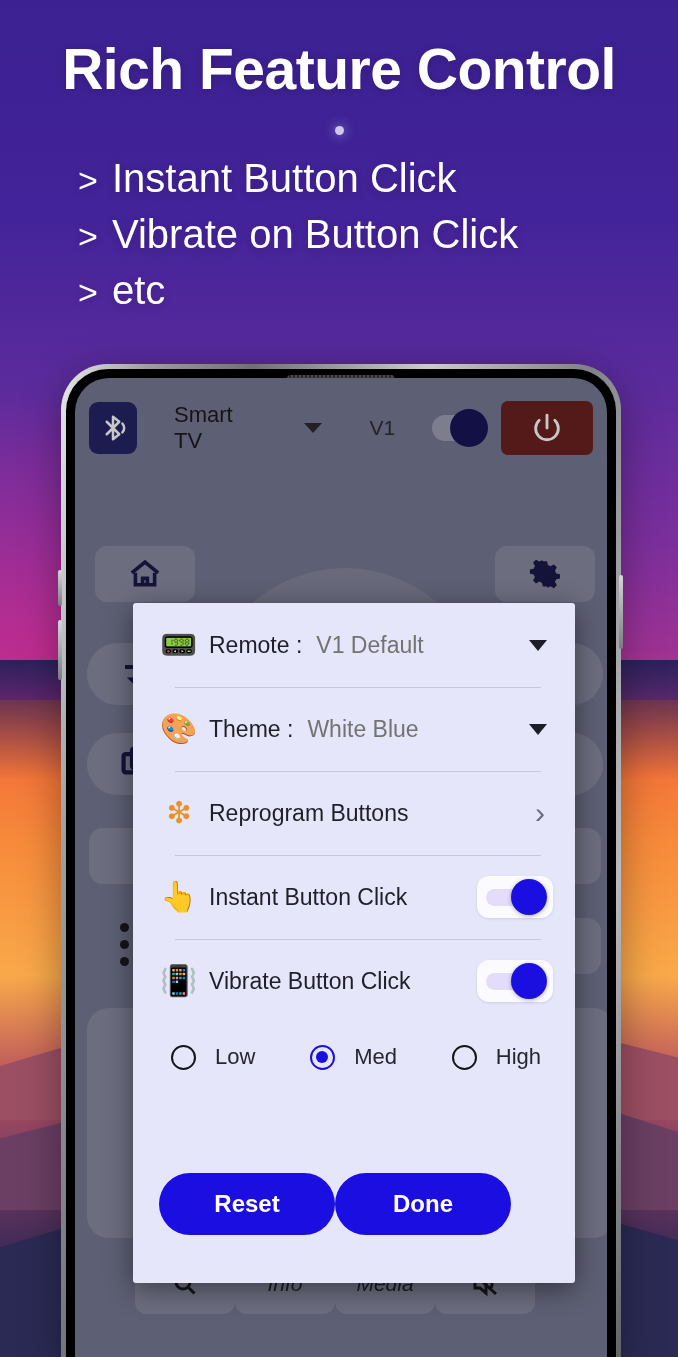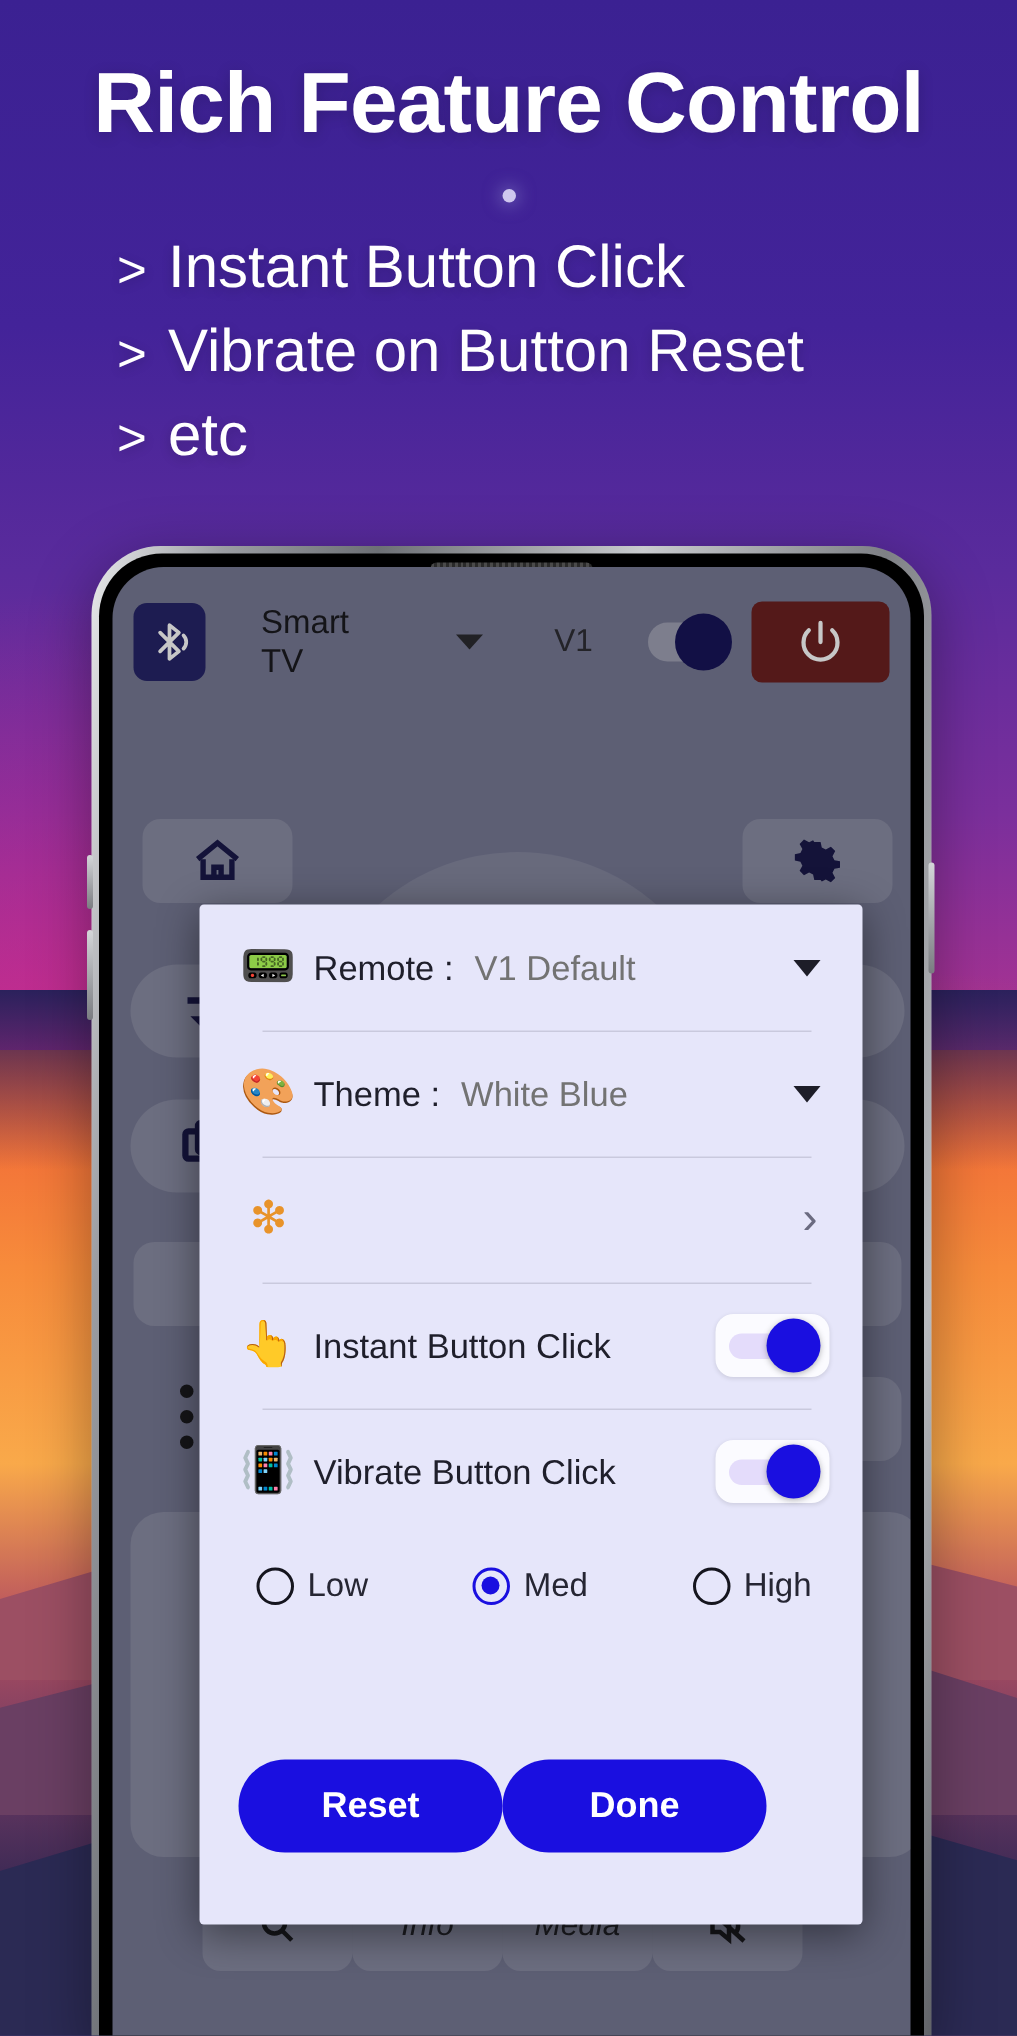--- a/index.html
+++ b/index.html
@@ -238,21 +238,21 @@
   }
   .toggle .thumb {
     position: absolute; right: 6px; top: 3px;
     width: 36px; height: 36px; border-radius: 50%;
     background: #1a0fe0; box-shadow: 0 1px 4px rgba(0,0,0,0.3);
   }
   #radio-row {
     display: flex; align-items: center; justify-content: space-between;
     padding: 10px 12px 0 16px; height: 58px;
   }
-  .radio-opt { display:flex; align-items:center; gap: 9px; }
+  .radio-opt { display:flex; align-items:center; gap: 19px; }
   .radio-circle {
     width: 25px; height: 25px; border-radius: 50%;
     border: 2.5px solid #15151e; position: relative; flex: none;
   }
   .radio-opt.selected .radio-circle { border-color: #1a0fe0; }
   .radio-opt.selected .radio-circle::after {
     content: ""; position: absolute; left: 4px; top: 4px;
     width: 12px; height: 12px; border-radius: 50%; background: #1a0fe0;
   }
   .radio-label { font-size: 22px; color: #262633; }
@@ -282,21 +282,21 @@
 <div id="promo-text">
   <div id="promo-title">Rich Feature Control</div>
   <div id="promo-dot"></div>
   <div id="promo-list">
     <div class="promo-item">
       <span class="promo-chev">&gt;</span>
       <span>Instant Button Click</span>
     </div>
     <div class="promo-item">
       <span class="promo-chev">&gt;</span>
-      <span>Vibrate on Button Reset</span>
+      <span>Vibrate on Button Click</span>
     </div>
     <div class="promo-item">
       <span class="promo-chev">&gt;</span>
       <span>etc</span>
     </div>
   </div>
 </div>
 
 <div class="side-key" id="key-left-1"></div>
 <div class="side-key" id="key-left-2"></div>
@@ -434,20 +434,21 @@
 
         <div class="srow">
           <span class="srow-icon">🎨</span>
           <span class="srow-label">Theme :</span>
           <span class="srow-value">White Blue</span>
           <span class="srow-caret"></span>
         </div>
 
         <div class="srow">
           <span class="srow-icon" style="color:#e8932a">❇</span>
+          <span class="srow-label">Reprogram Buttons</span>
           <span class="srow-chevron">›</span>
         </div>
 
         <div class="srow">
           <span class="srow-icon">👆</span>
           <span class="srow-label">Instant Button Click</span>
           <span class="toggle">
             <i class="track"></i>
               <i class="thumb"></i>
           </span>

